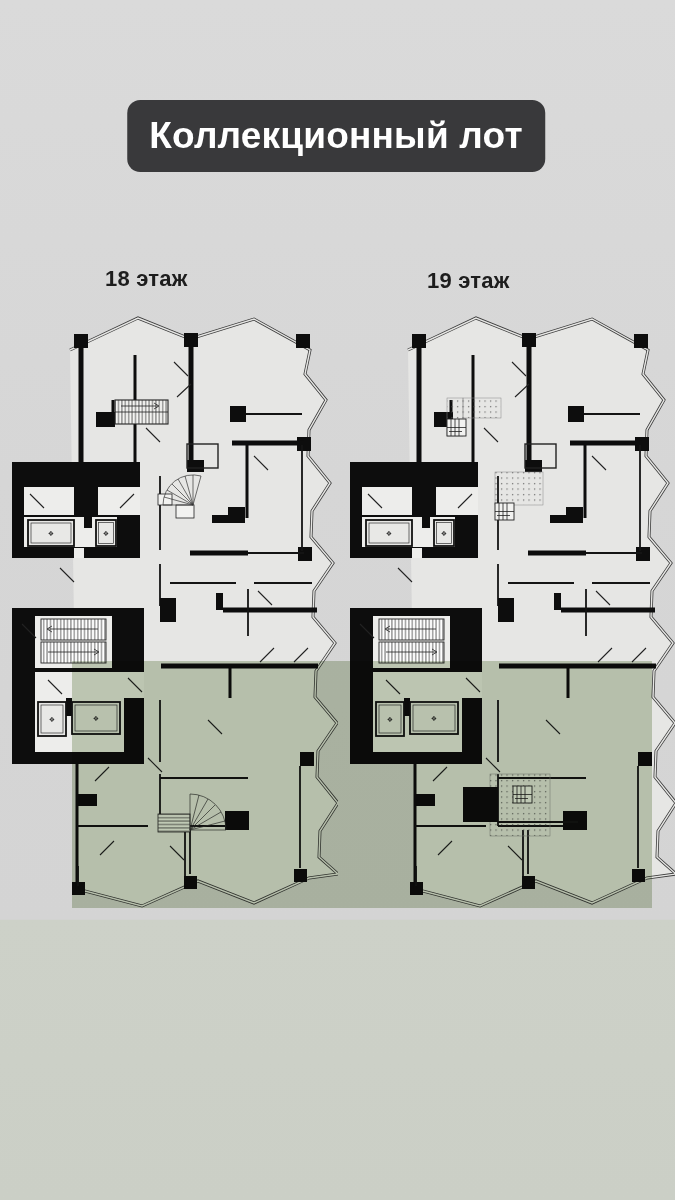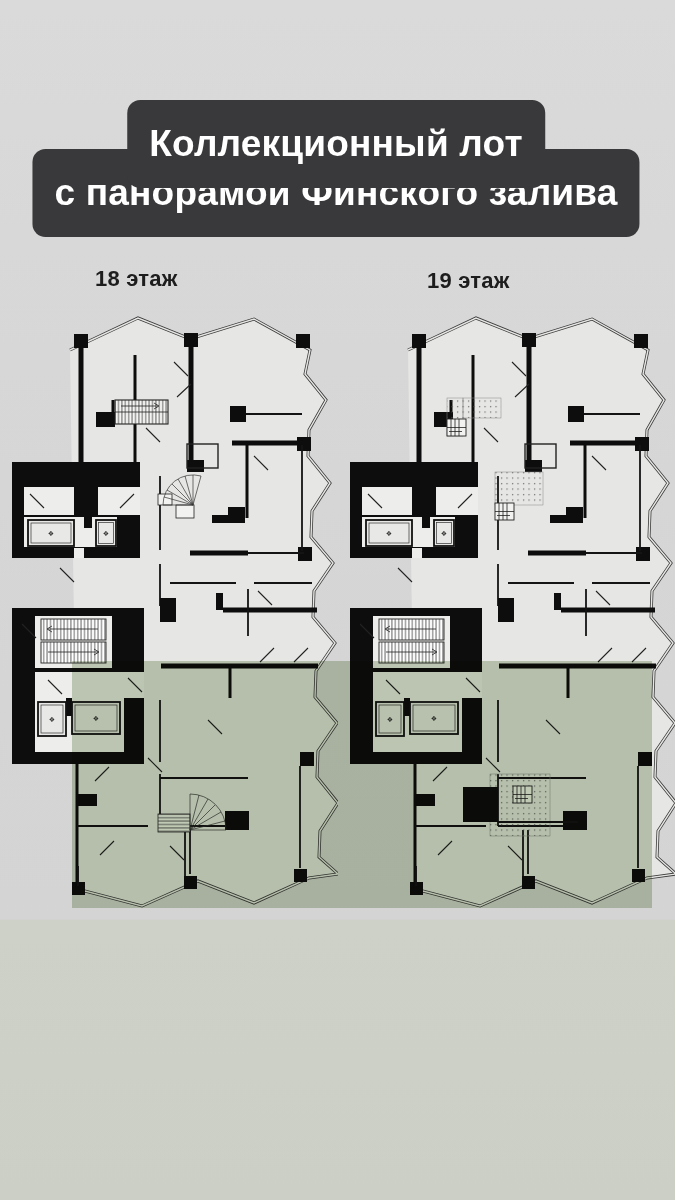--- a/index.html
+++ b/index.html
@@ -6,29 +6,29 @@
   .stage{
     position:relative;width:675px;height:1200px;overflow:hidden;
     font-family:"Liberation Sans",sans-serif;
     background:linear-gradient(180deg,#dadada 0%,#d6d6d6 40%,#d4d4d4 76.6%,
                #cdd1c8 76.7%,#cbcfc6 100%);
   }
   .title-line{
     position:absolute;left:336px;transform:translateX(-50%);
     background:#39393b;color:#fff;border-radius:13px;
     font-weight:bold;font-size:37px;line-height:1.3;
-    padding:20px 22px;white-space:nowrap;letter-spacing:.2px;
+    padding:12px 22px;white-space:nowrap;letter-spacing:.2px;
   }
   .title-line.l1{top:100px;z-index:3;}
   .title-line.l2{top:149px;z-index:2;}
   .floor-label{
     position:absolute;font-size:22px;font-weight:bold;color:#1d1d1d;
     letter-spacing:.2px;
   }
-  .floor-label.f18{left:95px;top:266px;}
+  .floor-label.f18{left:105px;top:266px;}
   .floor-label.f19{left:427px;top:268px;}
   svg.plan{position:absolute;top:306px;width:330px;height:610px;}
   svg.plan.p18{left:8px;}
   svg.plan.p19{left:346px;}
   .paper{fill:#e6e6e4;stroke:none;}
   .fac-outer{fill:none;stroke:#3c3c3c;stroke-width:3;}
   .fac-inner{fill:none;stroke:#e6e6e4;stroke-width:1.4;}
   .blk{fill:#0d0d0d;stroke:none;}
   .wht{fill:#ededeb;stroke:none;}
   .w5{fill:none;stroke:#0d0d0d;stroke-width:5;}
@@ -49,23 +49,20 @@
   }
 </style>
 </head>
 <body>
 
 <div class="stage">
 
   <div class="title-line l1">
     <span>Коллекционный лот</span>
   </div>
-  <div class="title-line l2">
-    <span>с панорамой Финского залива</span>
-  </div>
 
   <div class="floor-label f18">18 этаж</div>
   <div class="floor-label f19">19 этаж</div>
 
   <svg width="0" height="0" style="position:absolute">
     <defs>
       <pattern id="hv" width="3.4" height="22" patternUnits="userSpaceOnUse">
         <path d="M1.7,0V22" stroke="#333" stroke-width=".8"></path>
       </pattern>
       <pattern id="hh" width="22" height="3.4" patternUnits="userSpaceOnUse">

